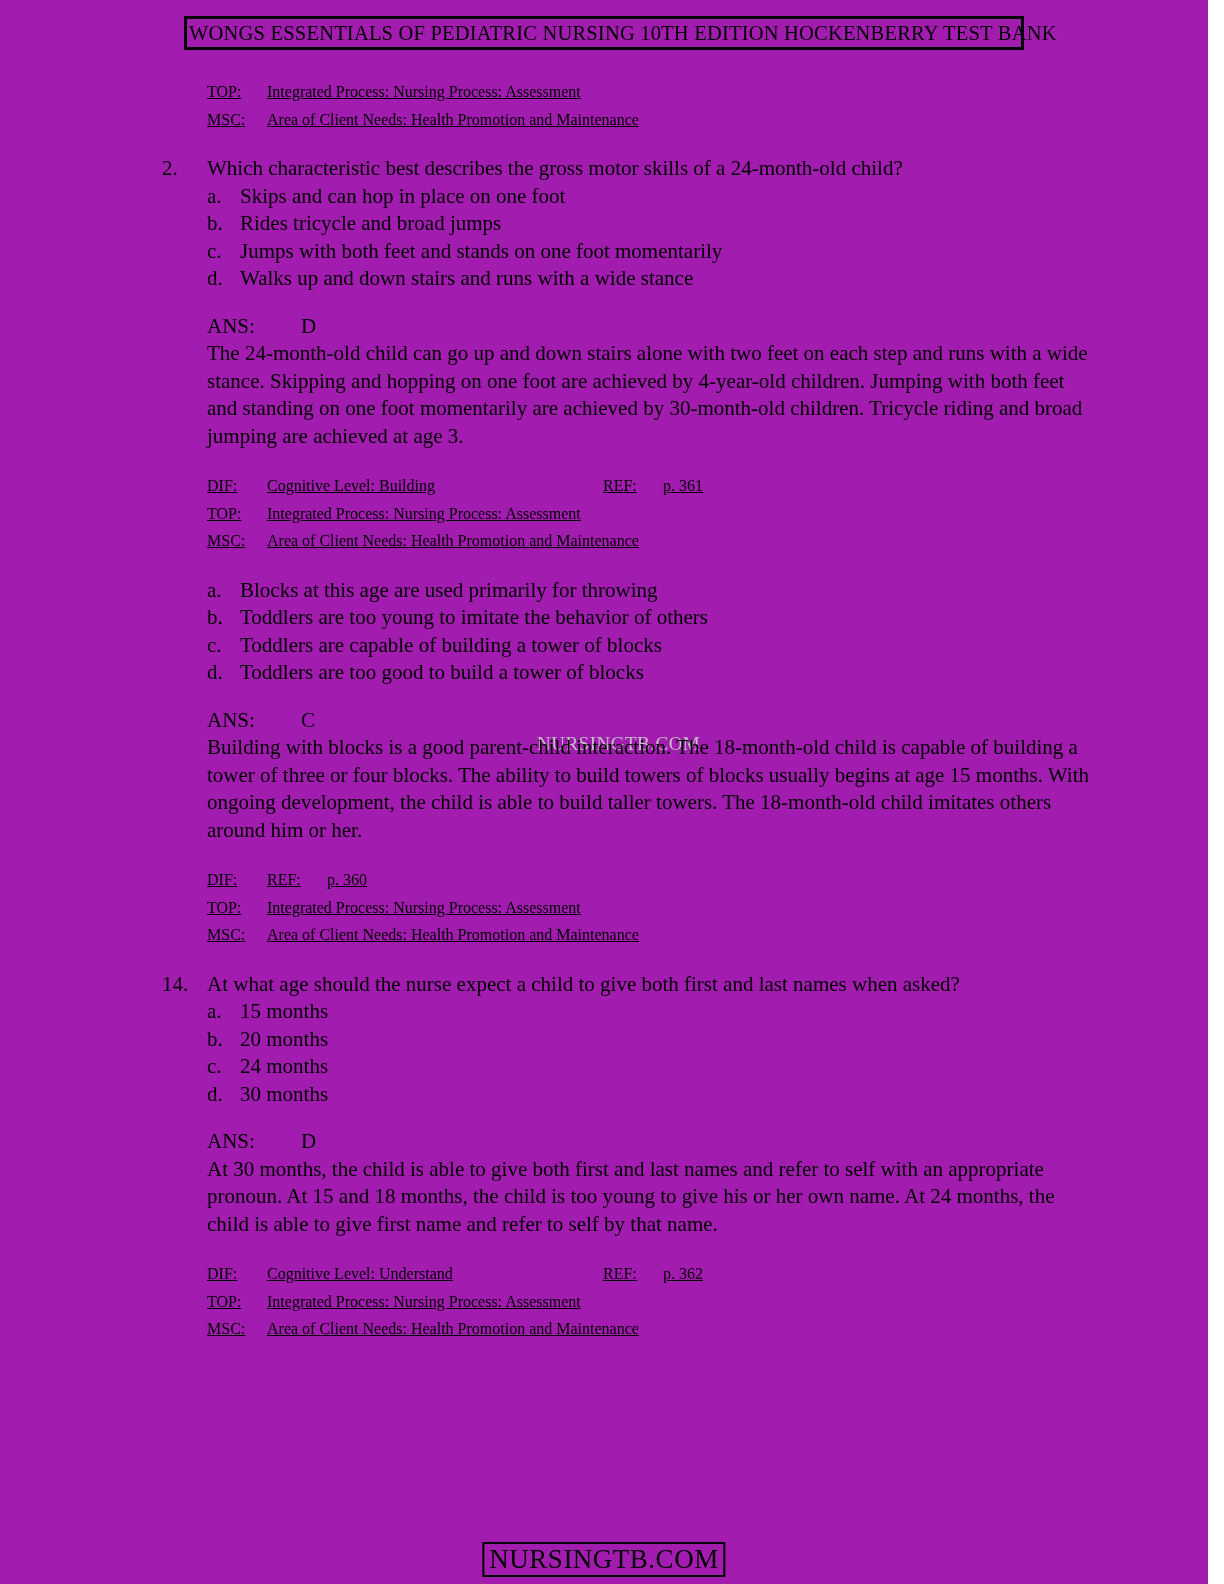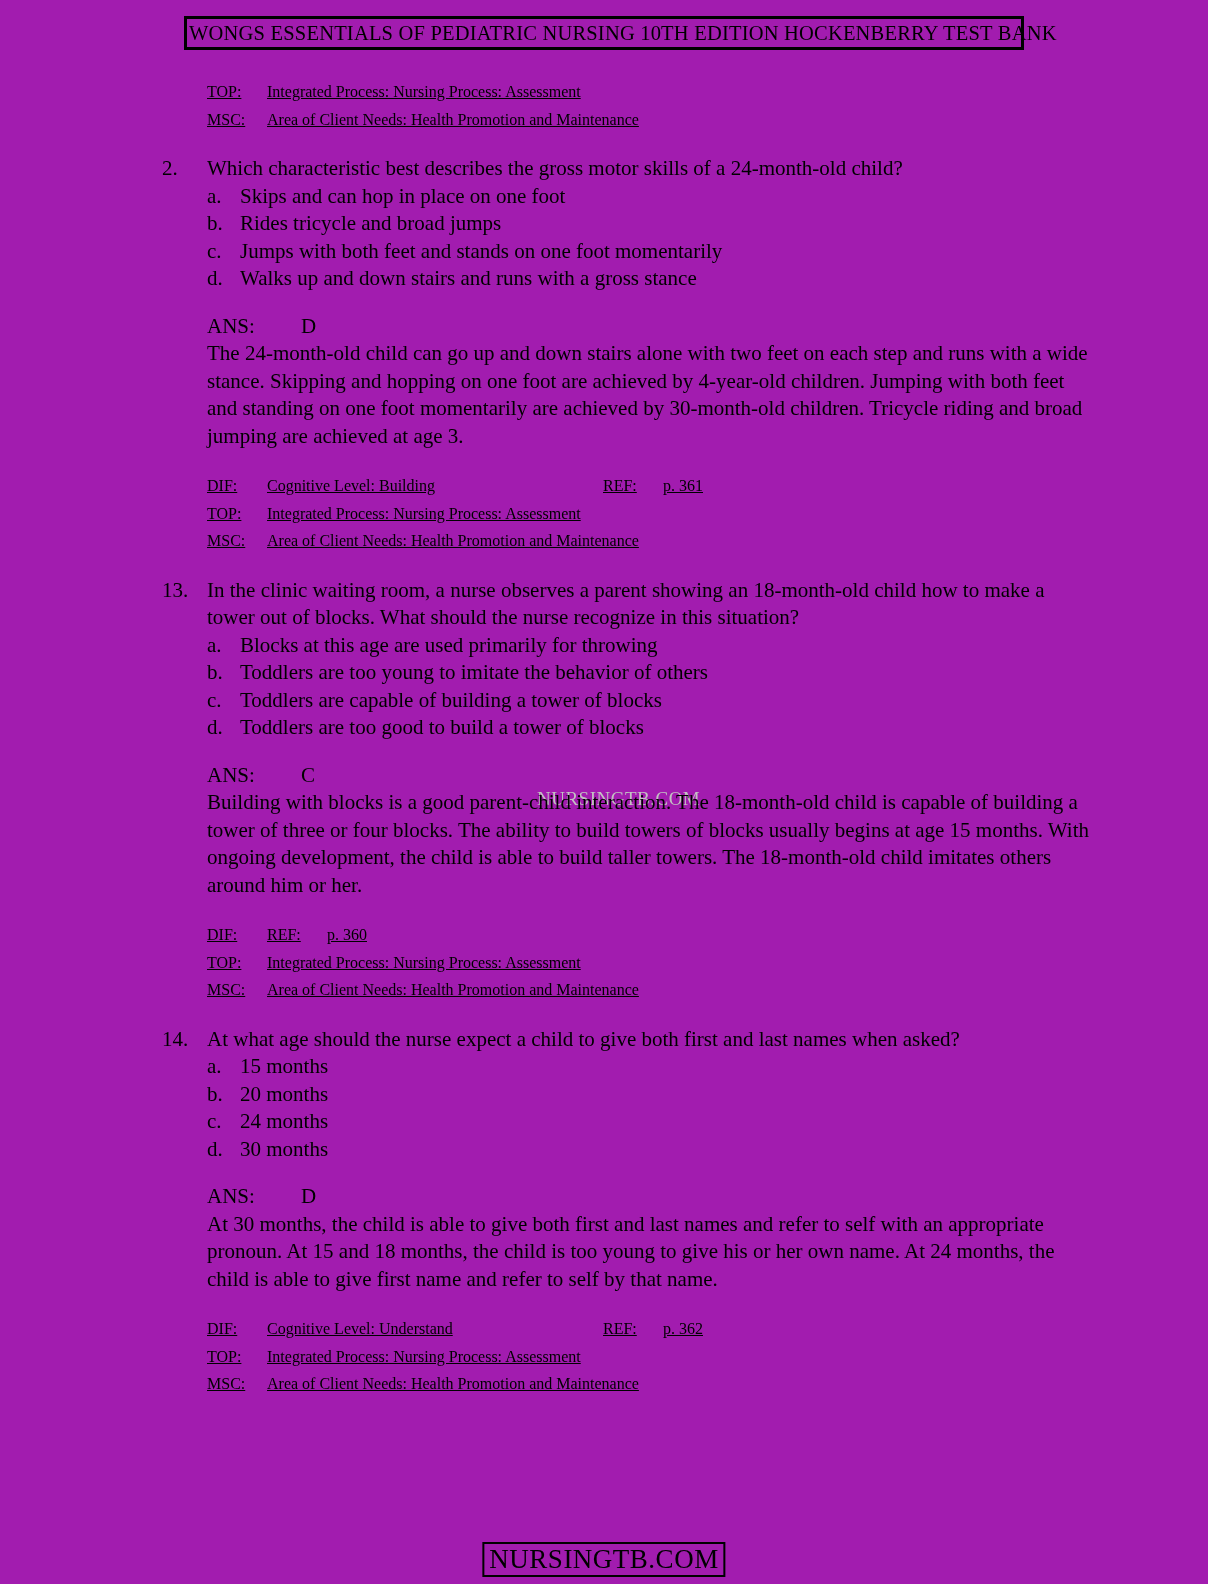--- a/index.html
+++ b/index.html
@@ -103,21 +103,21 @@
         <div class="option">
           <span class="opt-letter">b.</span>
           <span class="opt-text">Rides tricycle and broad jumps</span>
         </div>
         <div class="option">
           <span class="opt-letter">c.</span>
           <span class="opt-text">Jumps with both feet and stands on one foot momentarily</span>
         </div>
         <div class="option">
           <span class="opt-letter">d.</span>
-          <span class="opt-text">Walks up and down stairs and runs with a gross stance</span>
+          <span class="opt-text">Walks up and down stairs and runs with a wide stance</span>
         </div>
       </div>
       <div class="answer-line">
         <span class="meta-label">ANS:</span>
         <span>D</span>
       </div>
       <div class="rationale-wrap">
         <div class="rationale">The 24-month-old child can go up and down stairs alone with two feet on each step and runs with a wide stance. Skipping and hopping on one foot are achieved by 4-year-old children. Jumping with both feet and standing on one foot momentarily are achieved by 30-month-old children. Tricycle riding and broad jumping are achieved at age 3.</div>
       </div>
       <div class="meta-block">
@@ -133,24 +133,20 @@
         </div>
         <div class="meta-row">
           <span class="meta-label">MSC:</span>
           <span>Area of Client Needs: Health Promotion and Maintenance</span>
         </div>
       </div>
     </div>
   </section>
 
   <section class="question">
-    <div class="q-head">
-      <span class="q-num">13.</span>
-      <span class="q-stem">In the clinic waiting room, a nurse observes a parent showing an 18-month-old child how to make a tower out of blocks. What should the nurse recognize in this situation?</span>
-    </div>
     <div class="q-body">
       <div class="options">
         <div class="option">
           <span class="opt-letter">a.</span>
           <span class="opt-text">Blocks at this age are used primarily for throwing</span>
         </div>
         <div class="option">
           <span class="opt-letter">b.</span>
           <span class="opt-text">Toddlers are too young to imitate the behavior of others</span>
         </div>

